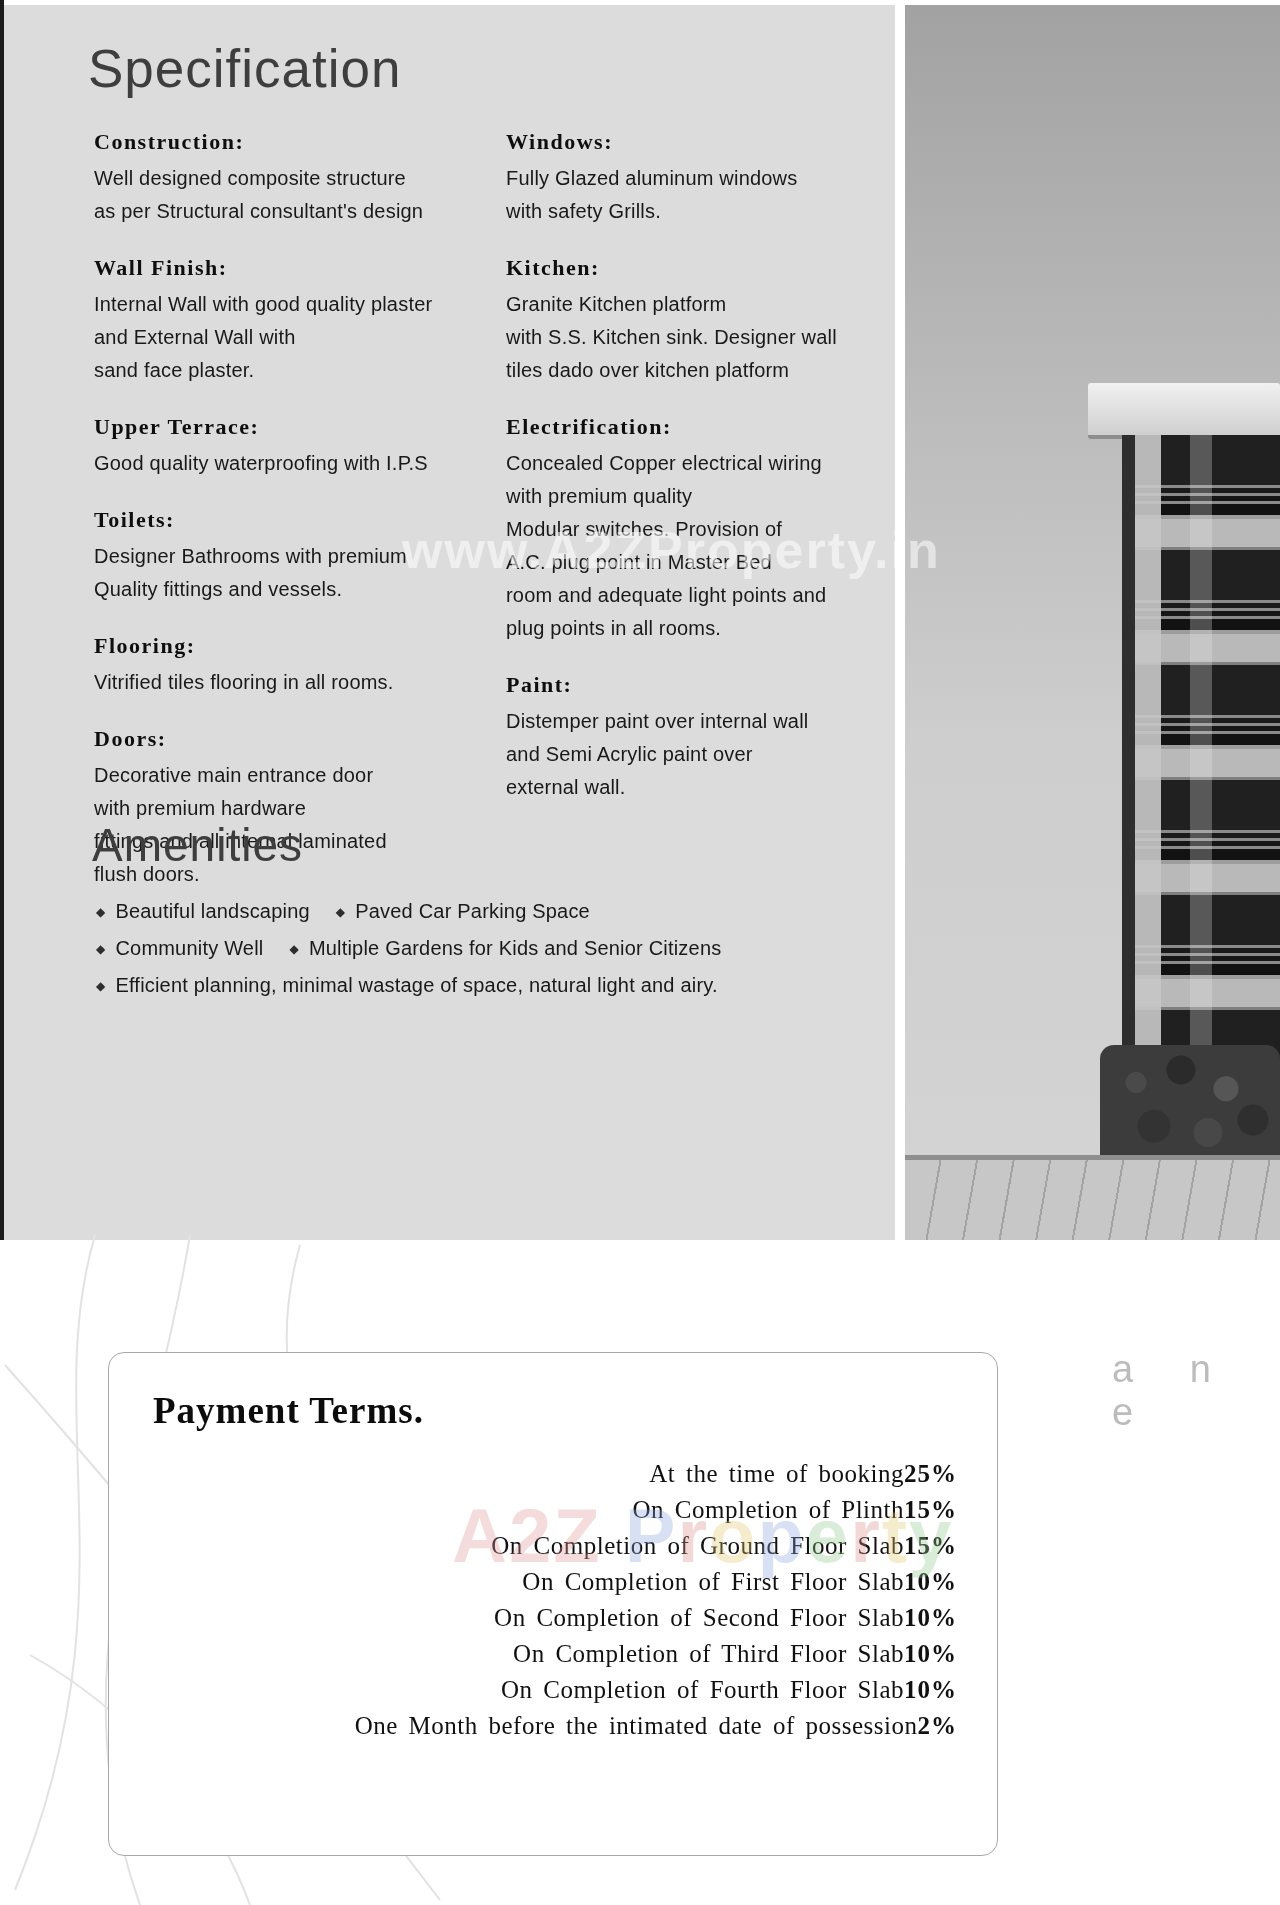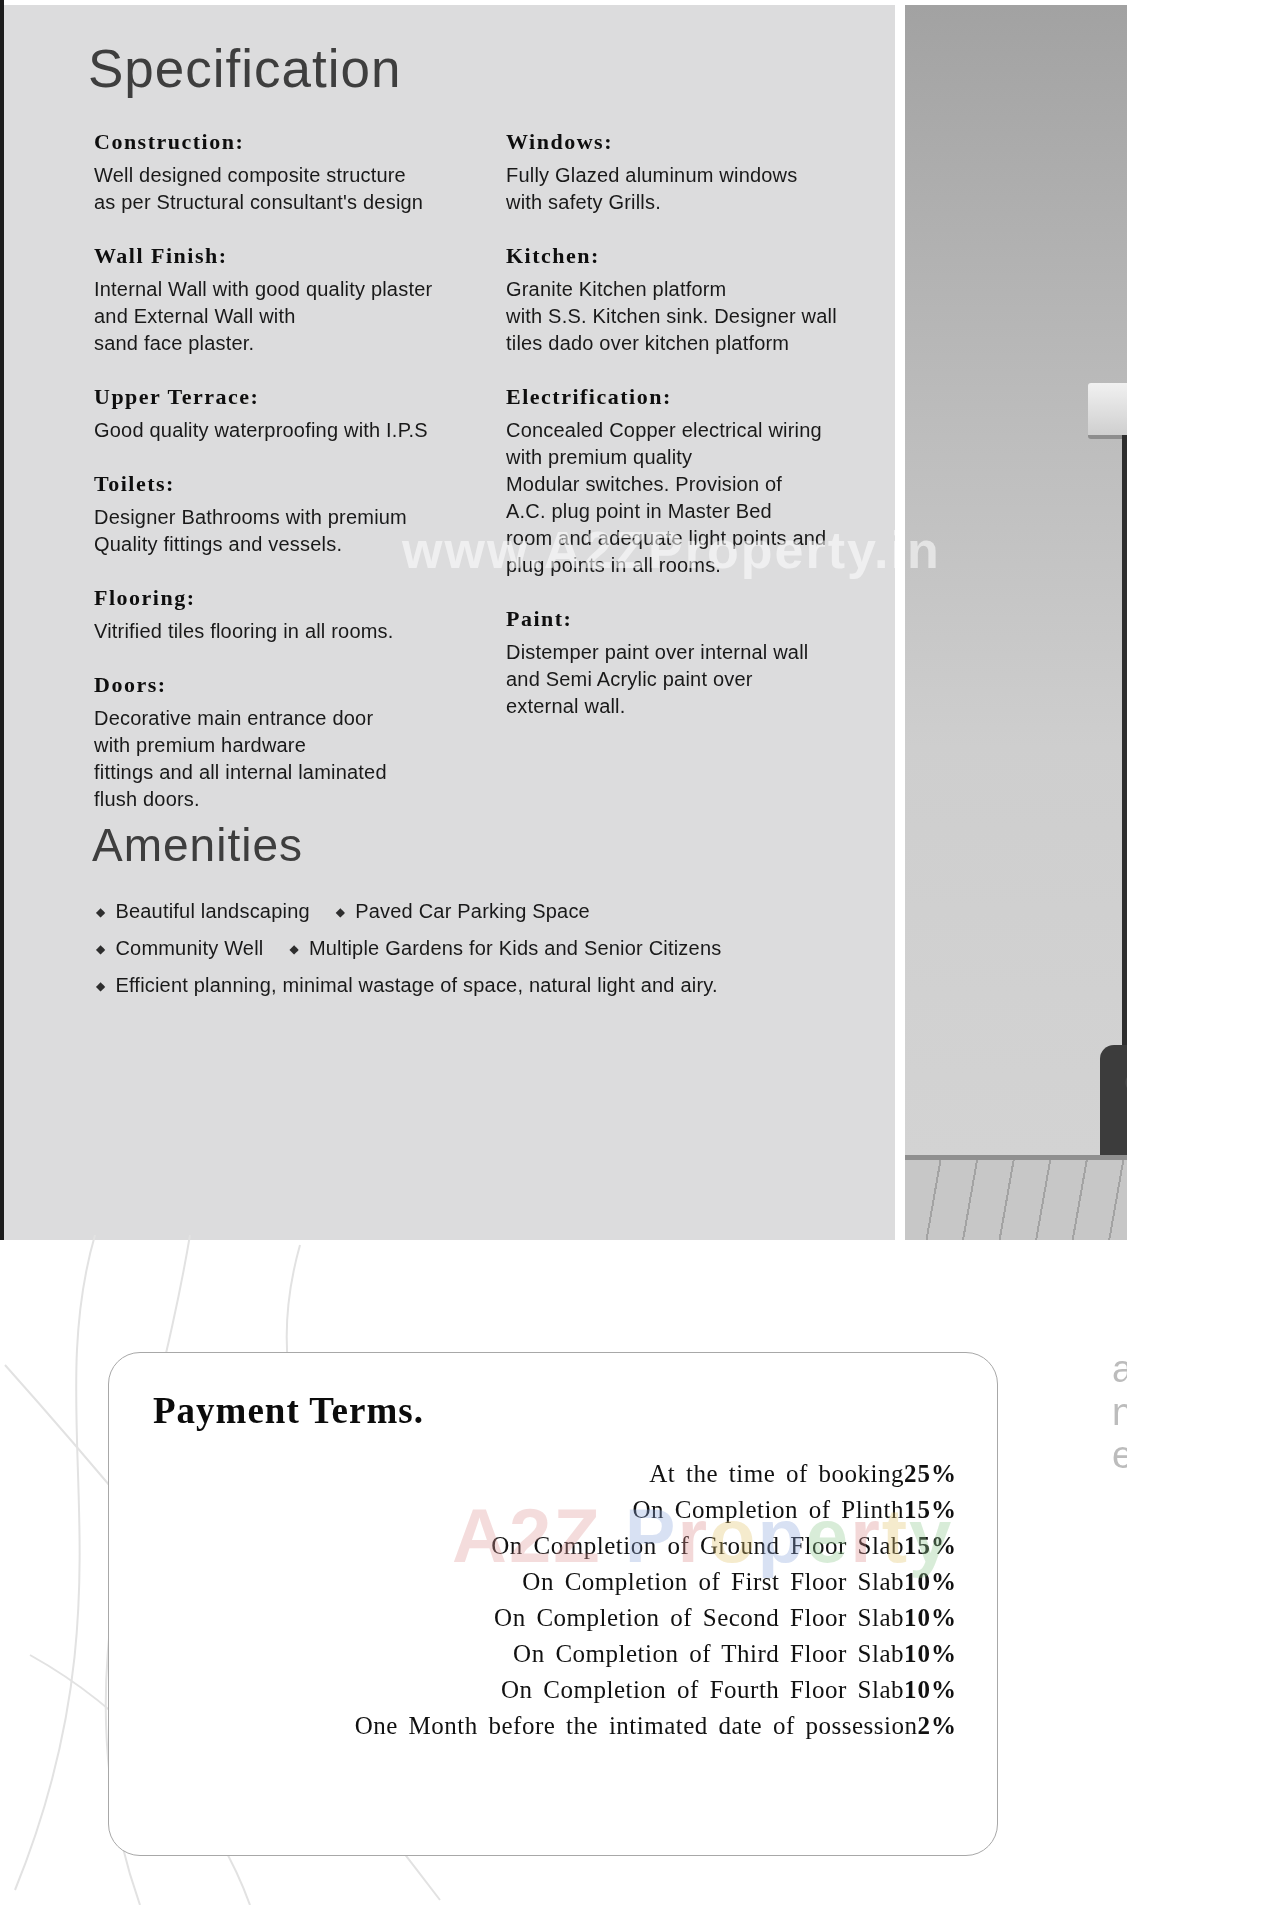--- a/index.html
+++ b/index.html
@@ -1,28 +1,28 @@
 <!DOCTYPE html>
 <html><head>
 <meta charset="utf-8">
 <style>
   html,body{margin:0;padding:0;background:#ffffff;}
-  .page{position:relative;width:1127px;height:1905px;background:#ffffff;overflow:hidden;
+  .page{position:relative;width:1280px;height:1905px;background:#ffffff;overflow:hidden;
         font-family:"Liberation Sans",sans-serif;}
   .edge-line{position:absolute;left:0;top:0;width:4px;height:1240px;background:#1c1c1c;}
   .gray-panel{position:absolute;left:4px;top:5px;width:891px;height:1235px;background:#dcdcdd;}
 
   .spec-title{position:absolute;left:88px;top:38px;font-size:53px;font-weight:500;color:#3e3e3e;letter-spacing:1px;}
   .cols{position:absolute;left:94px;top:128px;width:780px;display:flex;}
   .col-left{width:412px;}
   .col-right{width:368px;}
   .sec{margin-bottom:26px;}
   .sec-h{font-family:"Liberation Serif",serif;font-weight:700;font-size:22px;color:#0e0e0e;
          letter-spacing:1.5px;line-height:28px;margin-bottom:6px;}
-  .sec-b{font-size:20px;color:#191919;line-height:27px;letter-spacing:0.2px;white-space:pre-line;}
+  .sec-b{font-size:20px;color:#191919;line-height:33px;letter-spacing:0.2px;white-space:pre-line;}
 
   .amen-title{position:absolute;left:92px;top:818px;font-size:46px;font-weight:500;color:#3e3e3e;letter-spacing:1px;}
   .amen-rows{position:absolute;left:96px;top:898px;width:780px;}
   .amen-row{display:flex;gap:26px;margin-bottom:7px;line-height:27px;}
   .amen-item{display:flex;align-items:baseline;font-size:20px;color:#191919;letter-spacing:0.2px;}
   .bullet{font-size:12px;color:#2e2e2e;margin-right:10px;position:relative;top:-2px;}
 
   
   .photo{position:absolute;left:905px;top:5px;width:375px;height:1235px;overflow:hidden;
          background:linear-gradient(#a2a2a2,#bdbdbd 35%,#cecece 60%,#d4d4d4);}
@@ -52,21 +52,21 @@
             radial-gradient(circle at 60% 70%,#484848 0 14px,transparent 15px),
             radial-gradient(circle at 85% 60%,#2f2f2f 0 15px,transparent 16px),
             #3c3c3c;}
   .ground{position:absolute;left:0;top:1150px;width:375px;height:85px;
           background:repeating-linear-gradient(100deg,#c7c7c7 0 34px,#a3a3a3 34px 36px);
           border-top:5px solid #8f8f8f;}
 
   .ornament{position:absolute;left:0;top:1235px;}
 
   .paybox{position:absolute;left:108px;top:1352px;width:888px;height:502px;background:#ffffff;
-          border:1px solid #a8a8a8;border-radius:32px;}
+          border:1px solid #a8a8a8;border-radius:16px;}
   .pay-title{font-family:"Liberation Serif",serif;font-size:37px;font-weight:600;color:#0c0c0c;
              letter-spacing:1px;margin:36px 0 24px 44px;}
   .pay-rows{margin:0 40px 0 44px;}
   .pay-row{display:flex;justify-content:flex-end;align-items:baseline;
            font-family:"Liberation Serif",serif;font-size:25px;color:#111;line-height:36px;
            letter-spacing:0.5px;word-spacing:4px;}
   .pay-value{font-weight:700;letter-spacing:1px;}
 
   .wm-center{position:absolute;left:402px;top:520px;font-size:52px;font-weight:700;
              color:rgba(255,255,255,0.55);letter-spacing:2px;}

